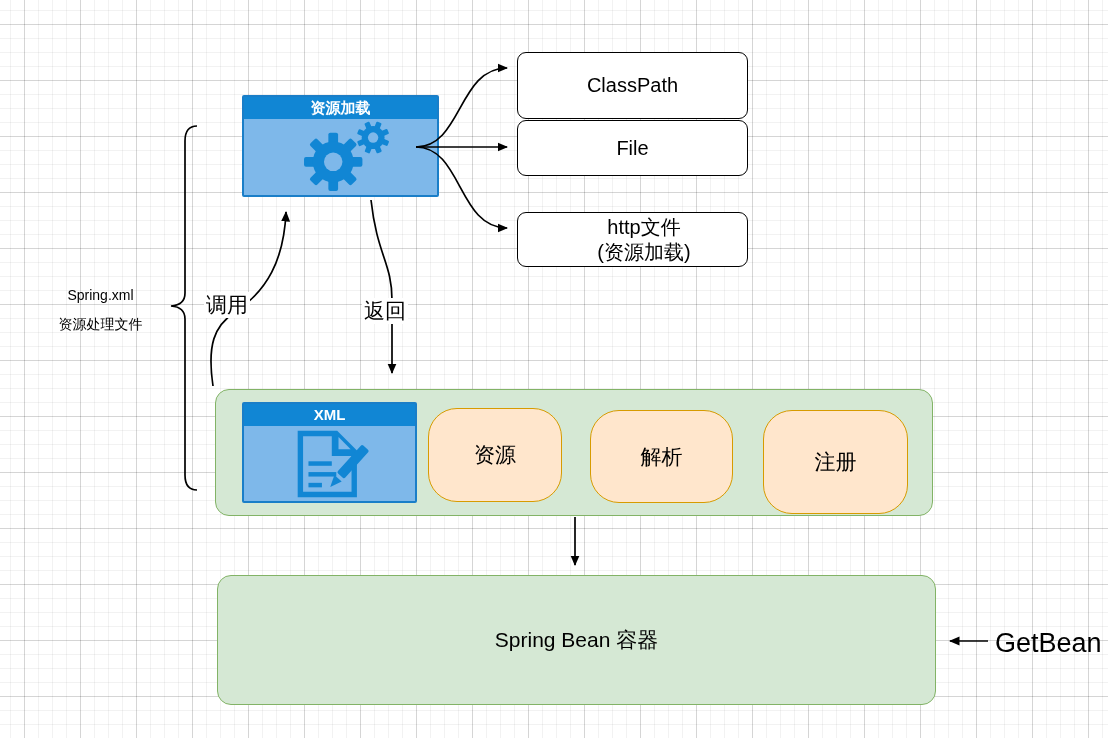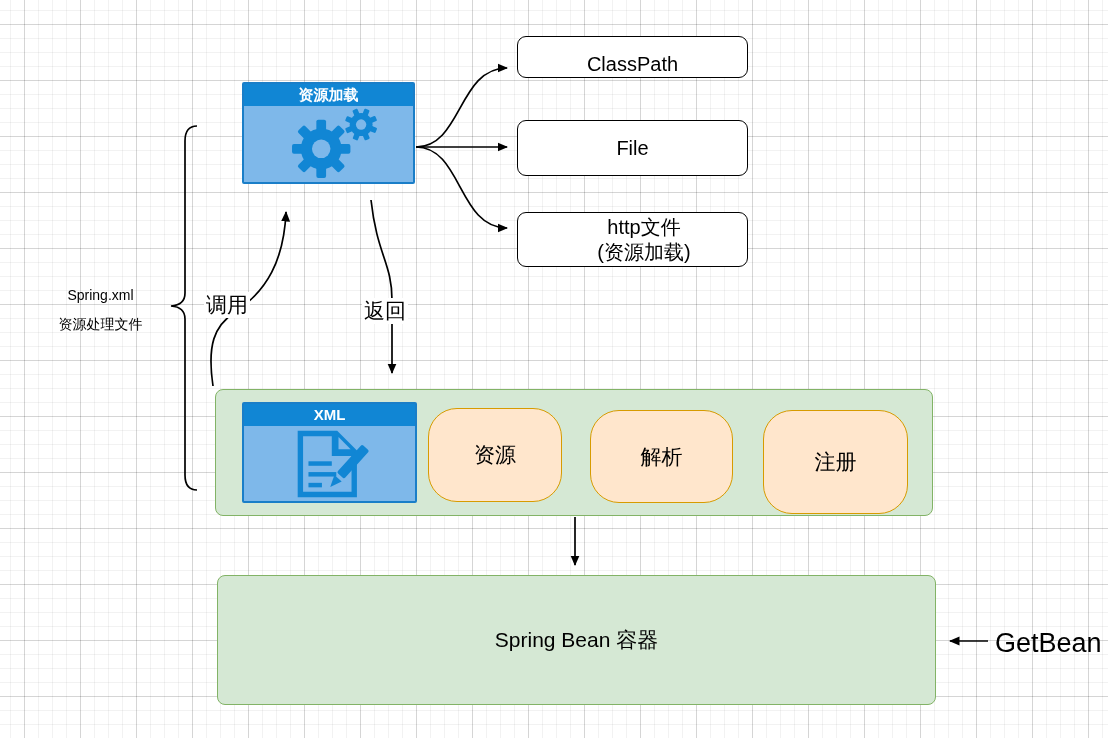--- a/index.html
+++ b/index.html
@@ -44,21 +44,21 @@
     left:517px;width:231px;
     background:#fff;border:1.6px solid #000;border-radius:9px;
     display:flex;flex-direction:column;align-items:center;justify-content:center;
     font-size:20px;line-height:25px;text-align:center;
   }
 
   
   .green{
     background:var(--green-fill);
     border:1.6px solid var(--green-border);
-    border-radius:8px;
+    border-radius:14px;
   }
   
   .step{
     background:var(--orange-fill);
     border:1.8px solid var(--orange-border);
     border-radius:29px;
     display:flex;align-items:center;justify-content:center;
     font-size:21px;
   }
 
@@ -92,21 +92,21 @@
     <path class="conn" d="M197 126 Q185 126 185 141 L185 293 Q185 305 171 306 Q185 307 185 319 L185 475 Q185 490 197 490"></path>
     <path class="conn" marker-end="url(#arw)" d="M416 147 C462 147 458 68 507 68"></path>
     <path class="conn" marker-end="url(#arw)" d="M416 147 L507 147"></path>
     <path class="conn" marker-end="url(#arw)" d="M416 147 C462 147 458 228 507 228"></path>
     <path class="conn" marker-end="url(#arw)" d="M213 386 C207 345 214 326 235 312 C267 291 284 260 286 212"></path>
     <path class="conn" marker-end="url(#arw)" d="M371 200 C377 255 392 263 392 300 L392 373"></path>
     <path class="conn" marker-end="url(#arw)" d="M575 517 L575 565"></path>
     <path class="conn" marker-end="url(#arw)" d="M988 641 L950 641"></path>
   </svg>
 
-  <div class="node blue-box" style="left:242px;top:82px;width:173px;height:102px;">
+  <div class="node blue-box" style="left:242px;top:95px;width:197px;height:102px;">
     <div class="hdr">资源加载</div>
     <div class="bdy">
       <svg width="118" height="72" viewBox="0 0 120 74">
         <g transform="translate(52,42)">
           <g class="gear-fill">
             <rect x="-5" y="-30" width="10" height="12" rx="2"></rect>
             <rect x="-5" y="-30" width="10" height="12" rx="2" transform="rotate(45)"></rect>
             <rect x="-5" y="-30" width="10" height="12" rx="2" transform="rotate(90)"></rect>
             <rect x="-5" y="-30" width="10" height="12" rx="2" transform="rotate(135)"></rect>
             <rect x="-5" y="-30" width="10" height="12" rx="2" transform="rotate(180)"></rect>
@@ -128,21 +128,21 @@
             <rect x="-5" y="-30" width="10" height="12" rx="2" transform="rotate(292)"></rect>
             <rect x="-5" y="-30" width="10" height="12" rx="2" transform="rotate(337)"></rect>
             <circle r="21"></circle>
           </g>
           <circle r="9.5" class="gear-hole"></circle>
         </g>
       </svg>
     </div>
   </div>
 
-  <div class="node target" style="top:36px;height:42px;justify-content:flex-end;">
+  <div class="node target" style="top:52px;height:67px;">
     <span>ClassPath</span>
     <span></span>
   </div>
   <div class="node target" style="top:120px;height:56px;">
     <span>File</span>
     <span></span>
   </div>
   <div class="node target" style="top:212px;height:55px;padding-left:23px;">
     <span>http文件</span>
     <span>(资源加载)</span>

